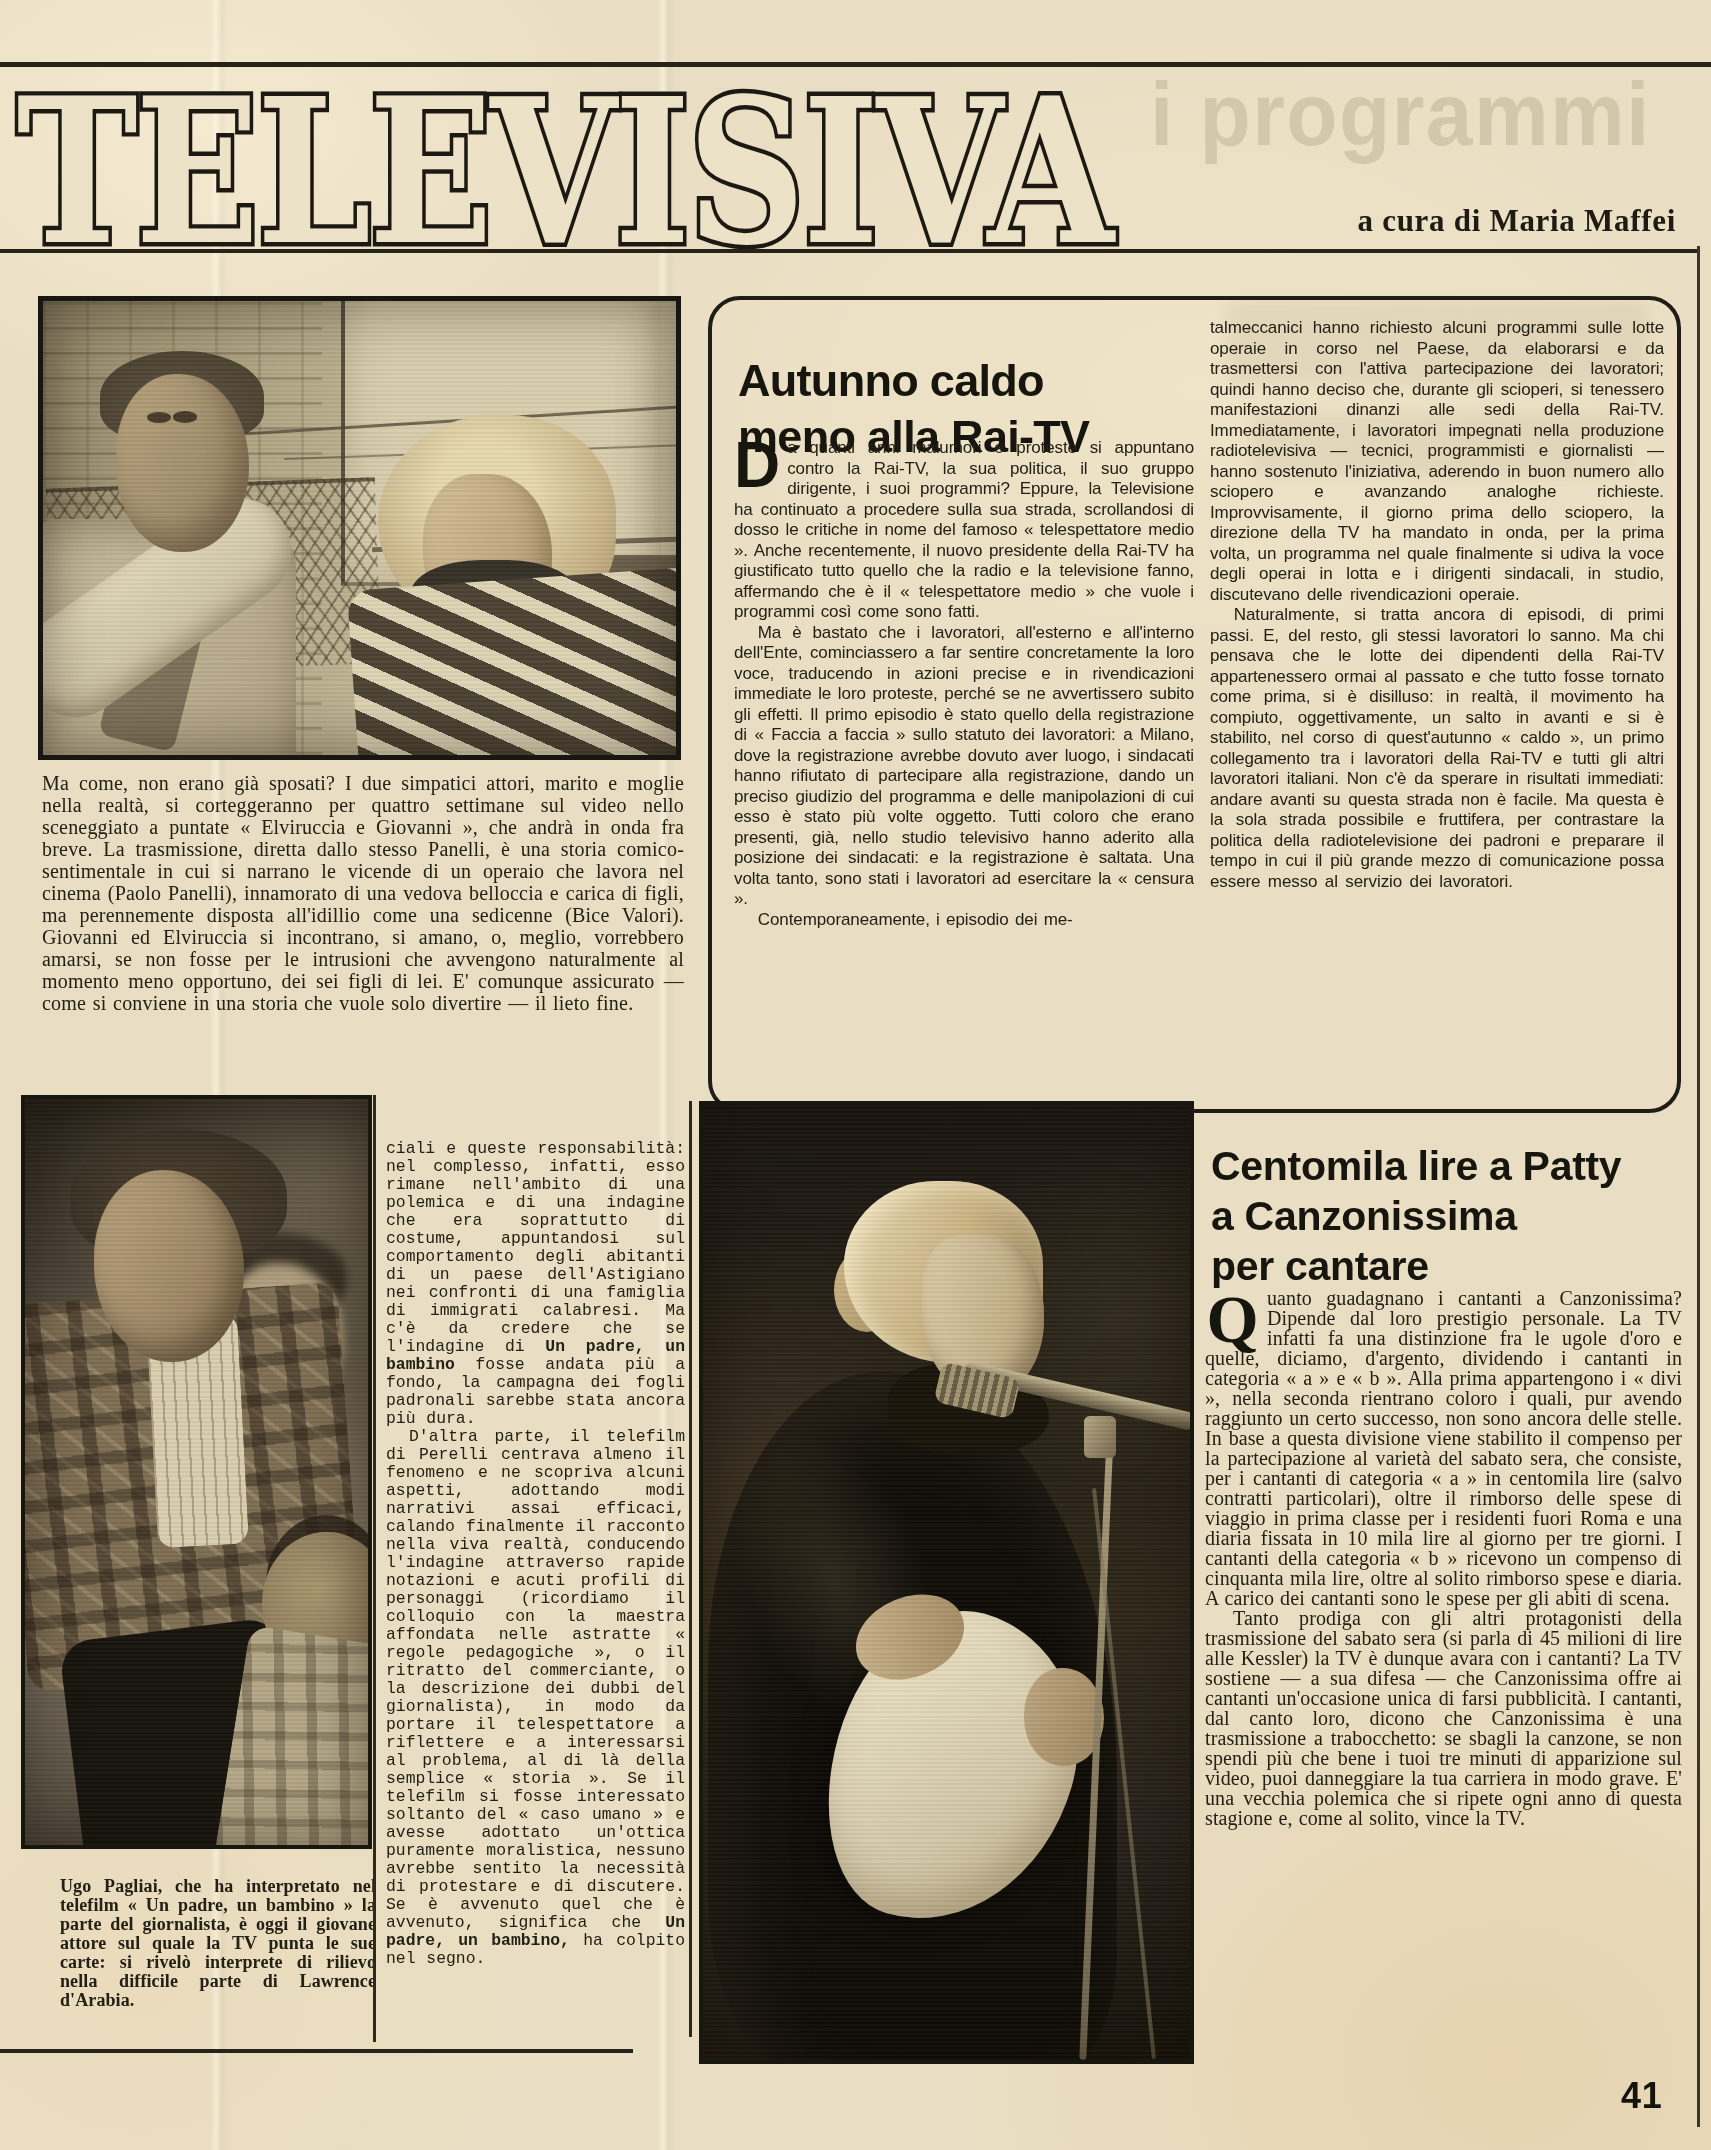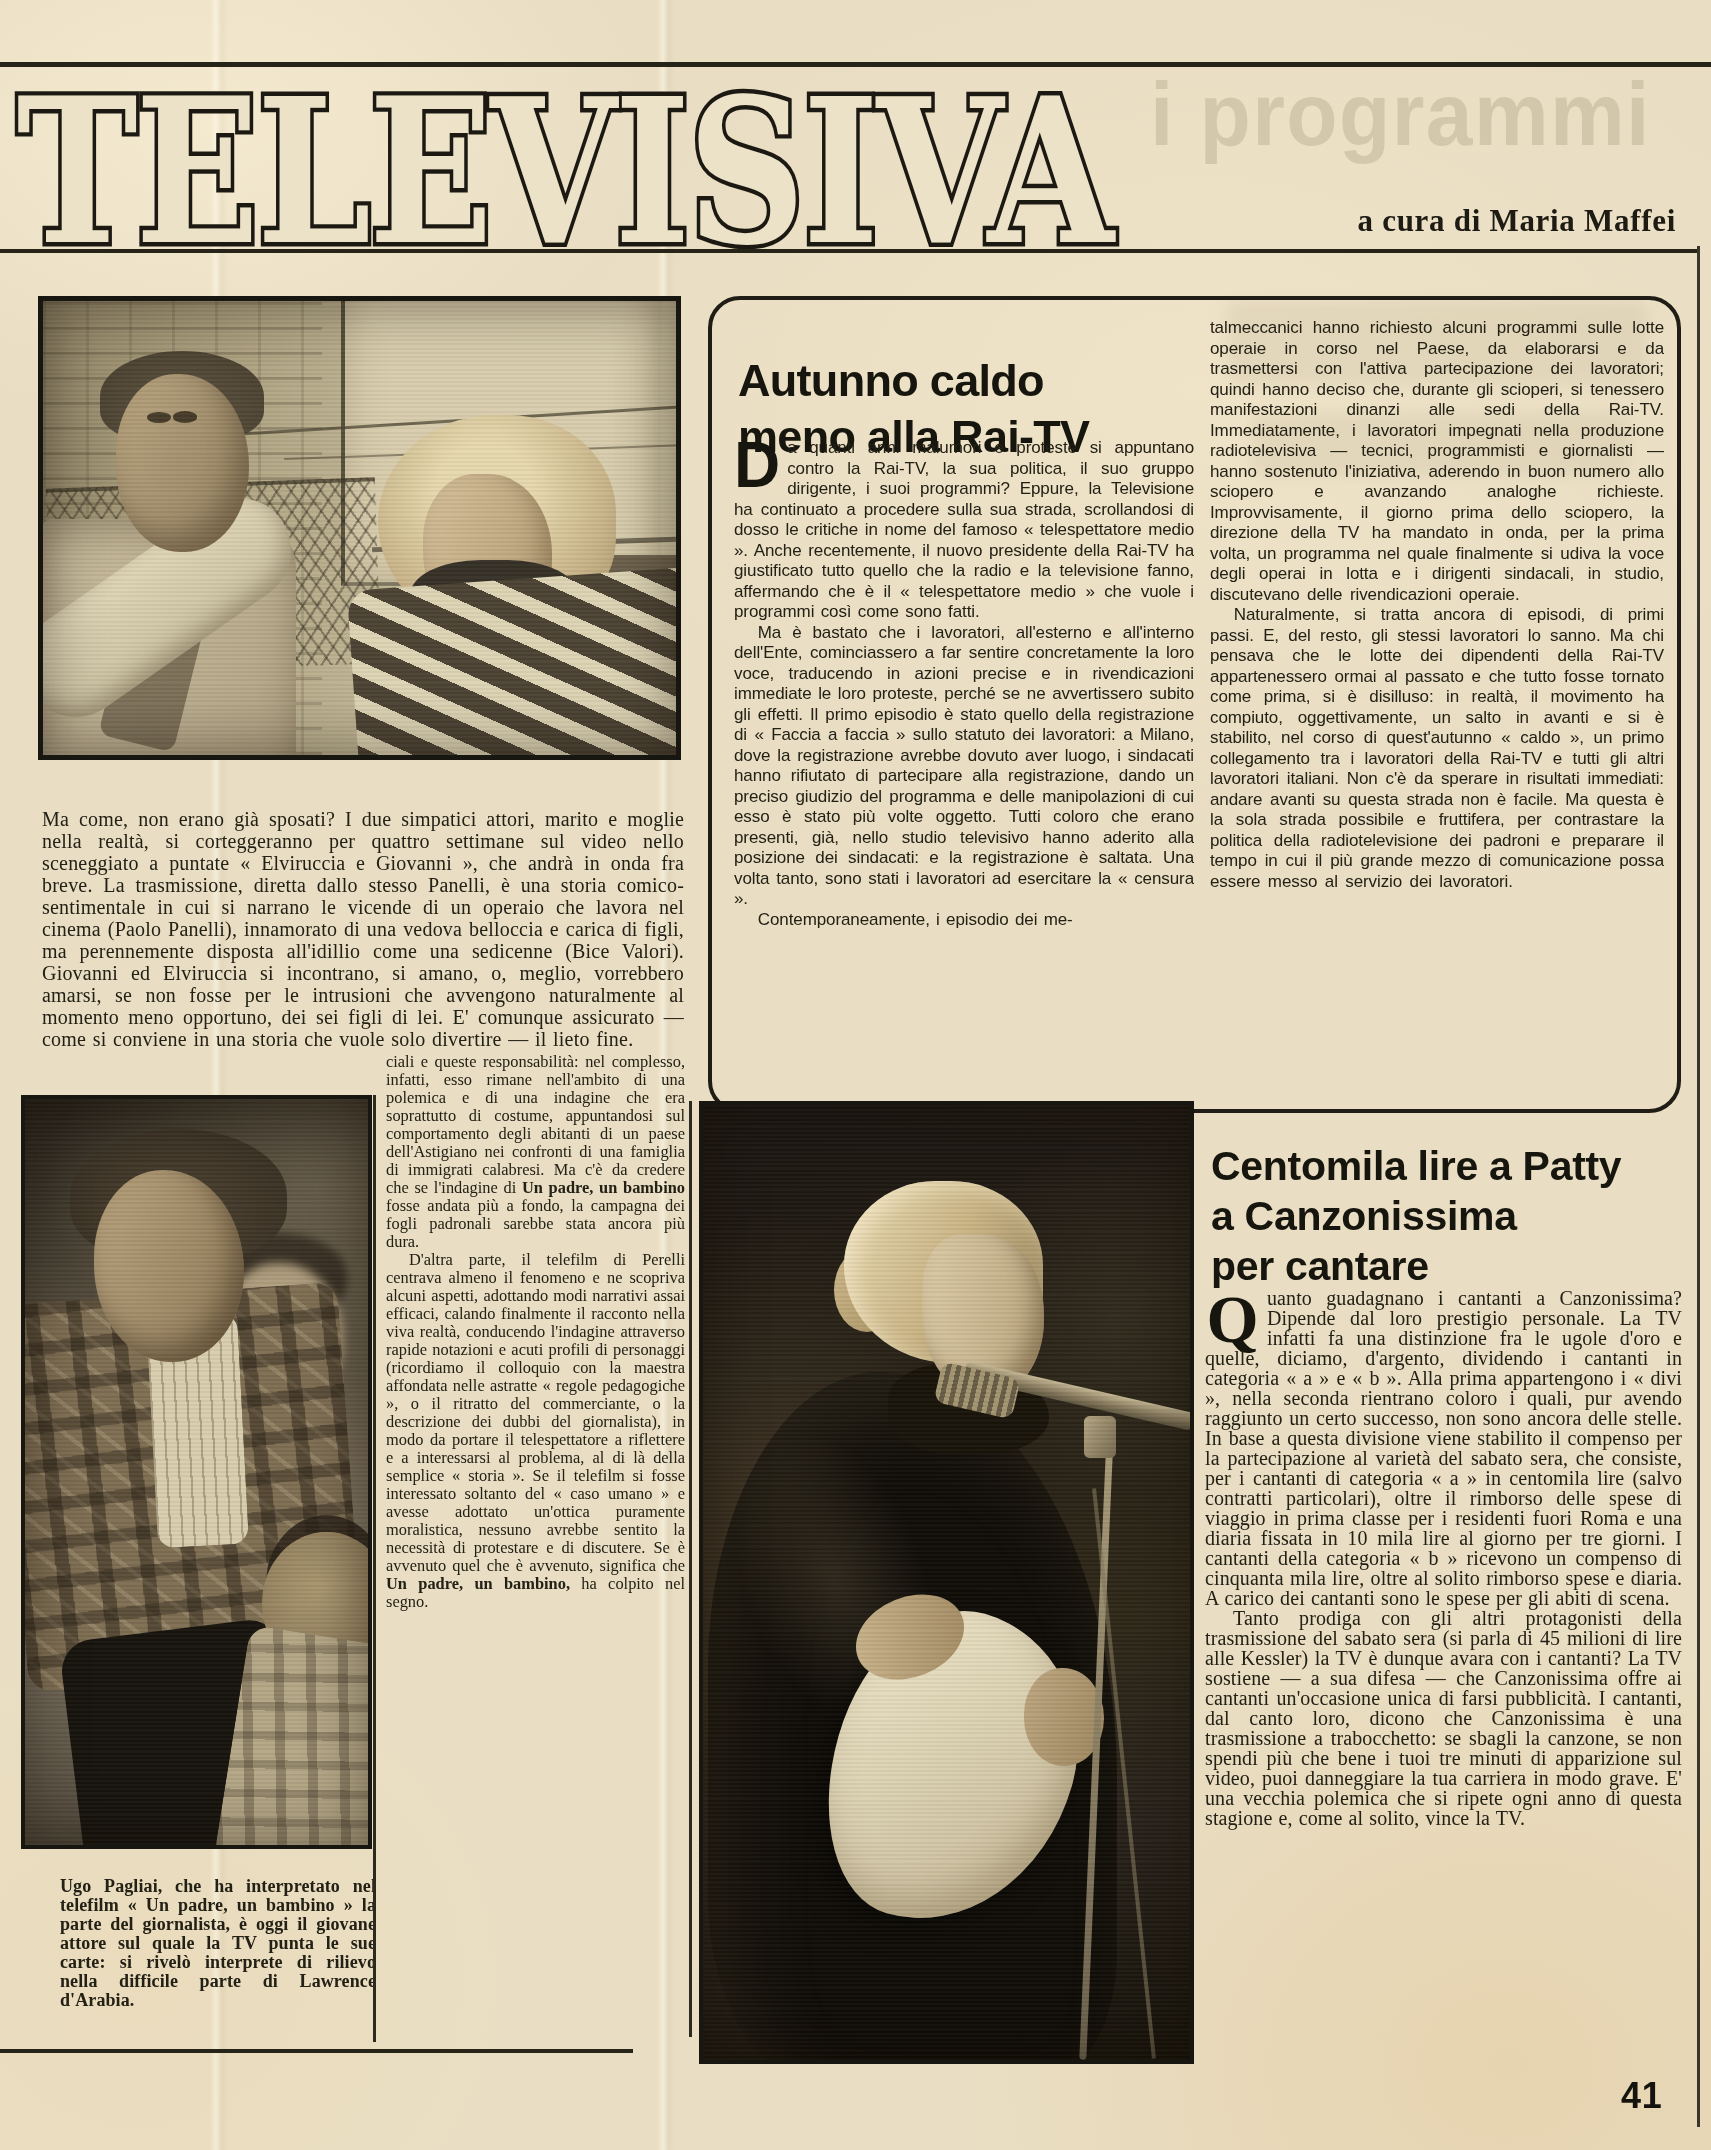--- a/index.html
+++ b/index.html
@@ -97,31 +97,31 @@
   .p3-mic-body{left:53%;top:29.5%;width:238px;height:18px;background:linear-gradient(180deg,#c4b794,#8a7d60 55%,#5e5640);transform:rotate(13deg);border-radius:9px;}
   .p3-mic-cap{left:48%;top:27.8%;width:80px;height:41px;transform:rotate(13deg);border-radius:11.2px;background:repeating-linear-gradient(90deg,#a2946f 0 4.9px,#675c45 4.9px 9.8px);}
   .p3-stand{left:80%;top:34%;width:7px;height:66%;background:linear-gradient(180deg,#a79a78,#6b614c);transform:rotate(2.5deg);border-radius:3.5px;}
   .p3-stand2{left:86%;top:40%;width:4.2px;height:60%;background:rgba(130,118,90,.6);transform:rotate(-6deg);}
   .p3-joint{left:78.2%;top:32.6%;width:32px;height:42px;background:linear-gradient(120deg,#b3a582,#74684e);border-radius:5.6px;}
   
   .jtext{text-align:justify;color:#23210f;color:#232015;}
   .jtext p{margin:0;}
   .indented p + p{text-indent:1.4em;}
   .caption-top{position:absolute;left:42px;top:772px;width:642px;height:316px;overflow:hidden;
-    font:400 20px/22px "Liberation Serif",serif;letter-spacing:0.2px;word-spacing:1.4px;margin-top:36px;}
+    font:400 20px/22px "Liberation Serif",serif;letter-spacing:0.2px;word-spacing:1.4px;}
   .article-box{position:absolute;left:708px;top:296px;width:973px;height:817px;border:4.9px solid #1f1d15;border-radius:32px;box-sizing:border-box;}
   .box-title{position:absolute;left:738px;top:323px;width:475px;font:700 45px/56px "Liberation Sans",sans-serif;letter-spacing:-0.7px;color:#16150e;}
   .btext{font-family:"Liberation Sans",sans-serif;font-weight:400;font-size:17px;line-height:20.5px;letter-spacing:-0.1px;word-spacing:1.7px;}
   .box-col1{position:absolute;left:734px;top:438px;width:460px;height:650px;overflow:hidden;}
   .box-col2{position:absolute;left:1210px;top:318px;width:454px;height:786px;overflow:hidden;word-spacing:2.8px;}
   .box-col1 p:first-child::first-letter{
     float:left;font-family:"Liberation Sans",sans-serif;font-weight:700;
     font-size:64px;line-height:43px;padding:5.6px 7px 0 0;color:#16150e;}
-  .midcol{position:absolute;left:386px;top:1053px;width:299px;height:930px;overflow:hidden;
-    font-family:Liberation Serif, serif;font-weight:400;font-size:16.4px;line-height:18px;letter-spacing:0;word-spacing:1px;}
+  .midcol{position:absolute;left:386px;top:1140px;width:299px;height:930px;overflow:hidden;
+    font-family:Liberation Mono, monospace;font-weight:400;font-size:16.4px;line-height:18px;letter-spacing:0;word-spacing:1px;}
   .midcol b{font-weight:700;}
   .caption-pagliai{position:absolute;left:60px;top:1877px;width:316px;height:171px;overflow:hidden;
     font:700 18px/19px "Liberation Serif",serif;letter-spacing:0.1px;word-spacing:1.4px;}
   .patty-title{position:absolute;left:1211px;top:1114px;width:482px;font:700 41px/50px "Liberation Sans",sans-serif;letter-spacing:-0.3px;color:#16150e;}
   .patty-body{position:absolute;left:1205px;top:1288px;width:477px;height:777px;overflow:hidden;
     font:400 20px/20px "Liberation Serif",serif;letter-spacing:0.1px;word-spacing:1px;}
   .patty-body p:first-child::first-letter{
     float:left;font-family:"Liberation Serif",serif;font-weight:700;
     font-size:67px;line-height:49px;padding:7px 8.4px 0 1.4px;color:#16150e;}
   .page-number{position:absolute;left:1621px;top:2075px;font:700 36px "Liberation Sans",sans-serif;color:#14130d;letter-spacing:0.7px;}

